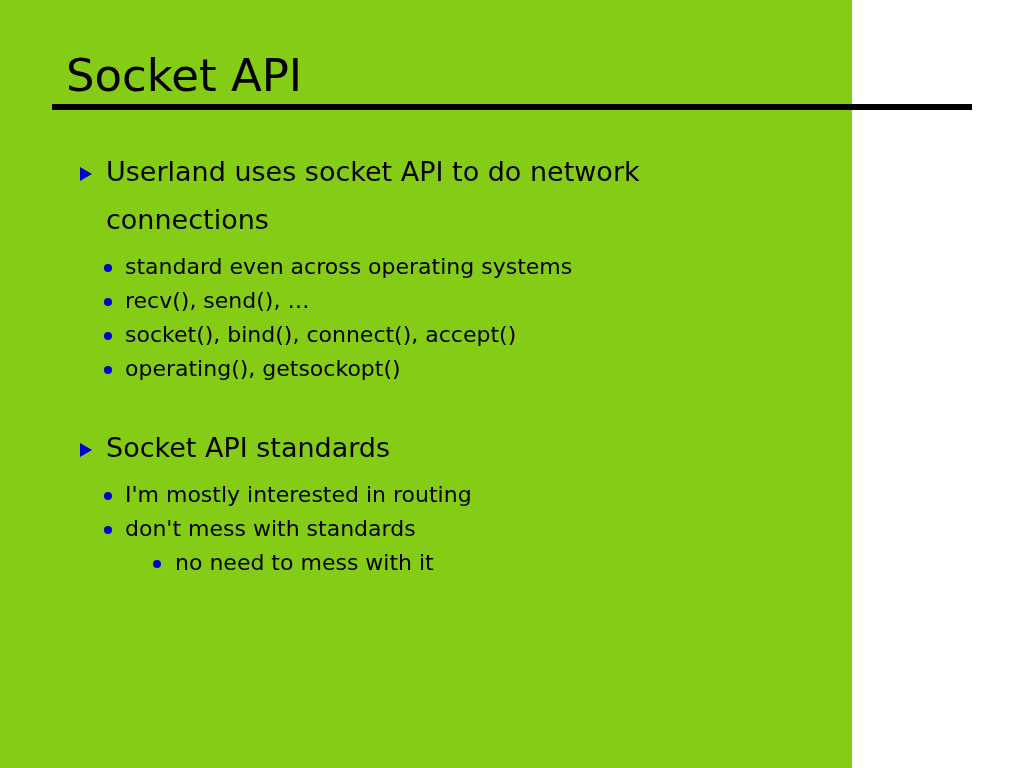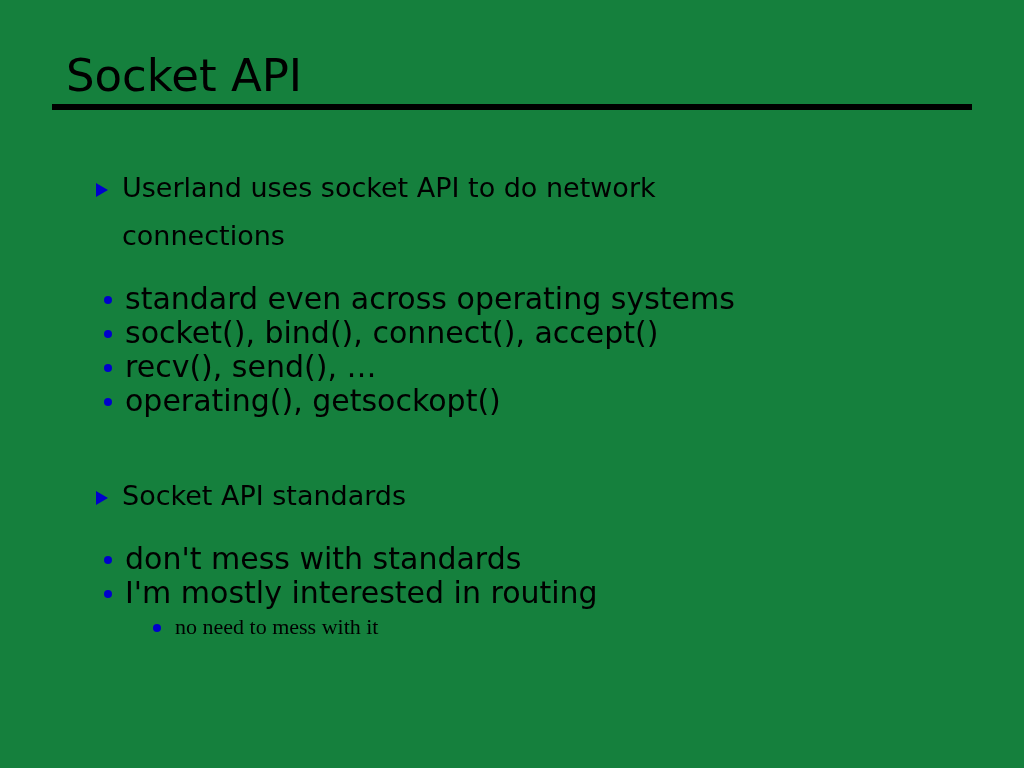--- a/index.html
+++ b/index.html
@@ -13,23 +13,23 @@
     background: #ffffff;
     font-family: "DejaVu Sans", sans-serif;
     color: #000000;
     overflow: hidden;
     position: relative;
   }
 
   .slide {
     position: absolute;
     inset: 0;
-    width: 1024px;
+    width: 852px;
     height: 768px;
-    background: #15803d;
+    background: #84cc16;
   }
 
   
   .slide-title {
     position: absolute;
     left: 66px;
     top: 50px;
     font-size: 45px;
     line-height: 52px;
     font-weight: 400;
@@ -55,21 +55,21 @@
     width: 1024px;
   }
 
   .lvl1 {
     position: relative;
     padding-left: 106px;
     padding-right: 60px;
     font-size: 27px;
     line-height: 48px;
     color: #000000;
-    margin: 16px;
+    margin: 0;
   }
 
   .lvl1 .marker {
     position: absolute;
     left: 78px;
     top: 0;
     width: 18px;
     height: 48px;
     line-height: 48px;
     color: #0000cc;
@@ -84,21 +84,21 @@
   }
 
   .lvl1-text {
     display: block;
     max-width: 660px;
   }
 
   .lvl2 {
     position: relative;
     padding-left: 125px;
-    font-size: 30px;
+    font-size: 22px;
     line-height: 34px;
     color: #000000;
     margin: 0;
     white-space: nowrap;
   }
 
   .lvl2 .marker {
     position: absolute;
     left: 104px;
     top: 0;
@@ -118,21 +118,20 @@
   }
 
   .lvl3 {
     position: relative;
     padding-left: 175px;
     font-size: 22px;
     line-height: 34px;
     color: #000000;
     margin: 0;
     white-space: nowrap;
-    font-family: Liberation Serif, serif;
   }
 
   .lvl3 .marker {
     position: absolute;
     left: 153px;
     top: 0;
     width: 12px;
     height: 34px;
     display: block;
   }
@@ -181,28 +180,28 @@
       <span class="marker">
           <span class="dot"></span>
         </span>
       <span>standard even across operating systems</span>
     </div>
 
     <div class="lvl2">
       <span class="marker">
           <span class="dot"></span>
         </span>
+      <span>recv(), send(), …</span>
+    </div>
+
+    <div class="lvl2">
+      <span class="marker">
+          <span class="dot"></span>
+        </span>
       <span>socket(), bind(), connect(), accept()</span>
-    </div>
-
-    <div class="lvl2">
-      <span class="marker">
-          <span class="dot"></span>
-        </span>
-      <span>recv(), send(), …</span>
     </div>
 
     <div class="lvl2">
       <span class="marker">
           <span class="dot"></span>
         </span>
       <span>operating(), getsockopt()</span>
     </div>
 
     <div class="section-gap"></div>
@@ -215,28 +214,28 @@
       </span>
       <span class="lvl1-text">Socket API standards</span>
     </div>
 
     <div class="block-gap-small"></div>
 
     <div class="lvl2">
       <span class="marker">
           <span class="dot"></span>
         </span>
+      <span>I'm mostly interested in routing</span>
+    </div>
+
+    <div class="lvl2">
+      <span class="marker">
+          <span class="dot"></span>
+        </span>
       <span>don't mess with standards</span>
-    </div>
-
-    <div class="lvl2">
-      <span class="marker">
-          <span class="dot"></span>
-        </span>
-      <span>I'm mostly interested in routing</span>
     </div>
 
     <div class="lvl3">
       <span class="marker">
           <span class="dot"></span>
         </span>
       <span>no need to mess with it</span>
     </div>
 
   </div>

